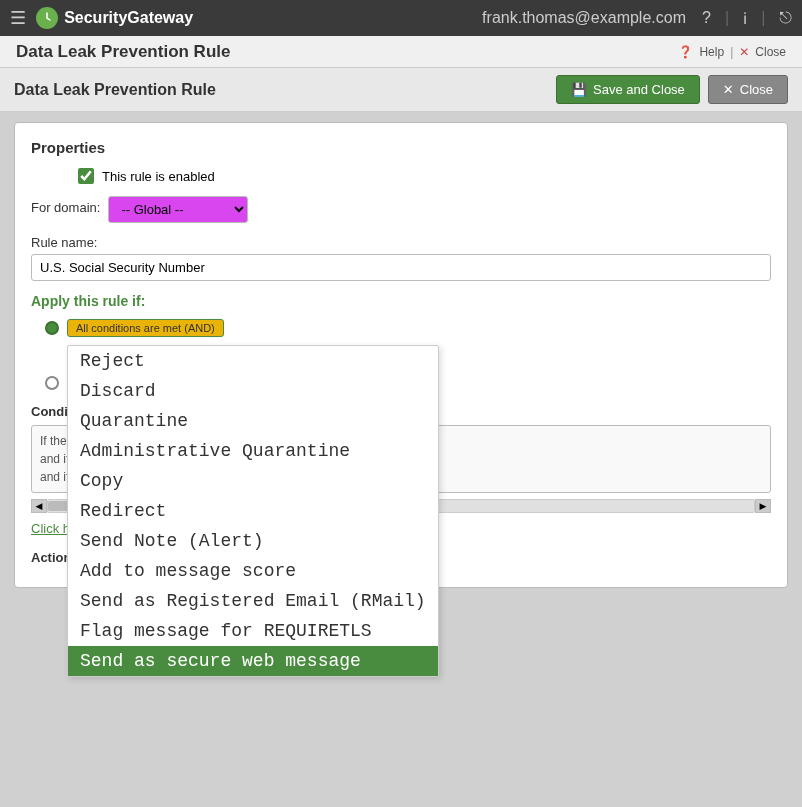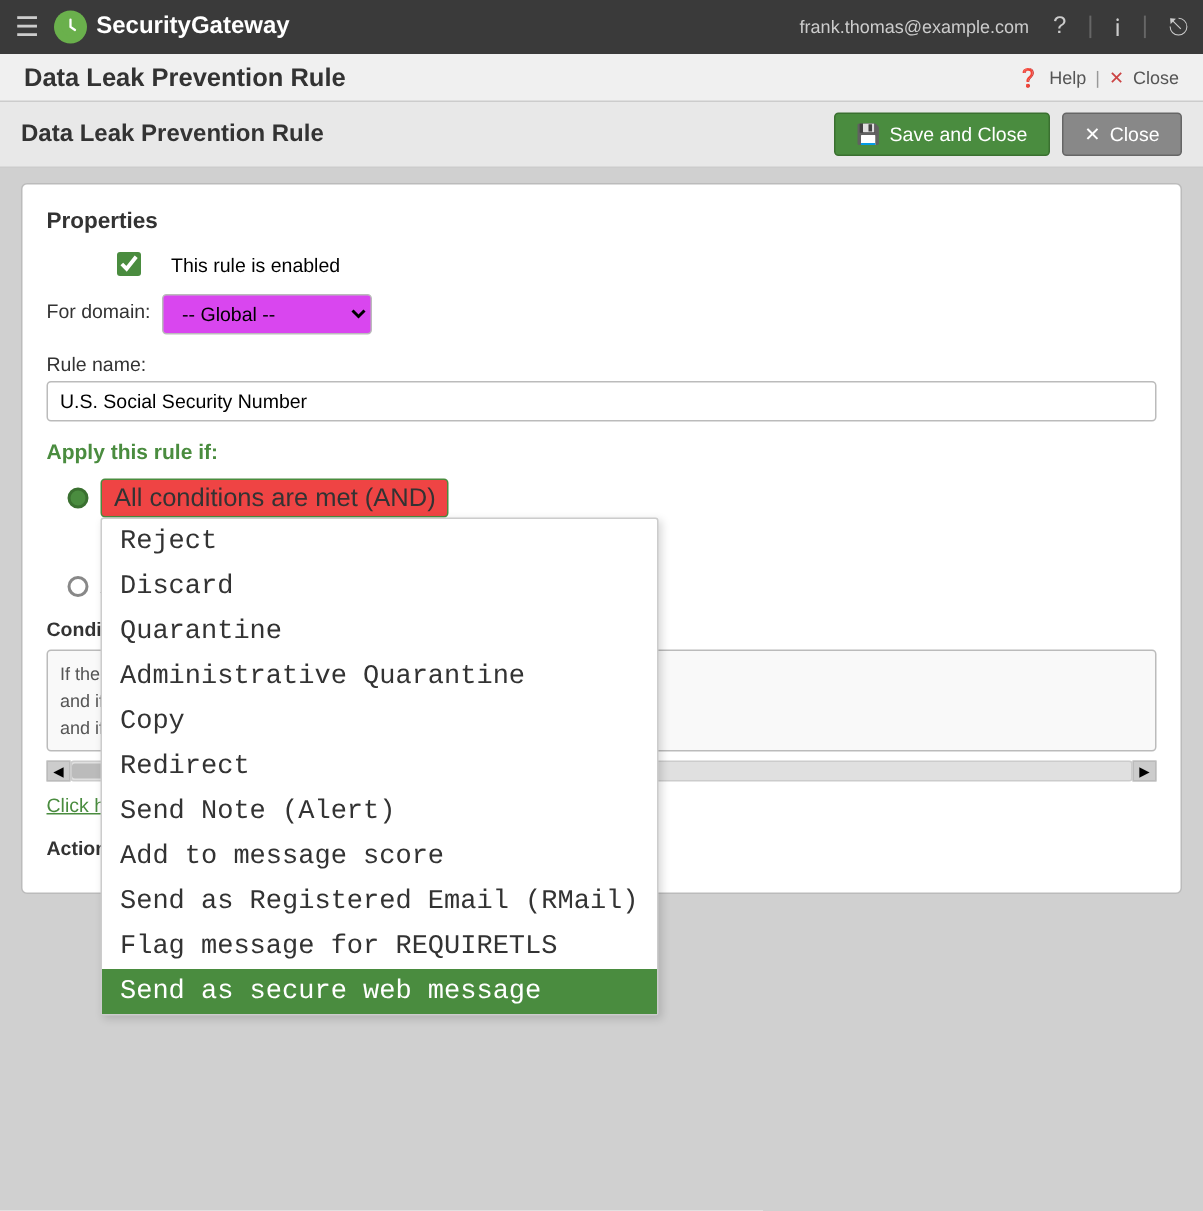--- a/index.html
+++ b/index.html
@@ -44,21 +44,21 @@
       color: #fff;
     }
     .titlebar-logo-text {
       color: #fff;
       font-size: 16px;
       font-weight: bold;
     }
     .titlebar-spacer { flex: 1; }
     .titlebar-user {
       color: #ccc;
-      font-size: 12px;
+      font-size: 16px;
       margin-right: 16px;
     }
     .titlebar-actions {
       display: flex;
       gap: 14px;
       align-items: center;
     }
     .titlebar-action-btn {
       color: #ccc;
       font-size: 16px;
@@ -183,21 +183,21 @@
       gap: 8px;
     }
     .form-row label {
       font-size: 13px;
       color: #333;
     }
 
     .checkbox-row {
       display: flex;
       align-items: center;
-      gap: 20px;
+      gap: 8px;
       margin-bottom: 12px;
       padding-left: 47px;
     }
     .checkbox-row input[type="checkbox"] {
       width: 16px;
       height: 16px;
       accent-color: #4a8c3f;
     }
 
     .form-label {
@@ -448,21 +448,21 @@
     </div>
 
     <div class="apply-rule-title">Apply this rule if:</div>
 
     <div class="radio-group">
 
       <div class="radio-option">
         <div class="radio-dot-green"></div>
         <div class="condition-dropdown-container">
           <div style="display:flex;align-items:center;gap:6px;">
-            <div style="border:1px solid #4a8c3f;background:#ef4444;padding:2px 8px;border-radius:3px;font-size:17px;color:#333;cursor:pointer;">
+            <div style="border:1px solid #4a8c3f;background:#eab308;padding:2px 8px;border-radius:3px;font-size:11px;color:#333;cursor:pointer;">
               <span>All conditions are met (AND)</span>
             </div>
           </div>
 
           <div style="position:absolute;top:26px;left:0;background:#fff;border:1px solid #ccc;border-radius:2px;min-width:244px;z-index:100;box-shadow:2px 2px 6px rgba(0,0,0,0.15);">
             <div class="dropdown-item">Reject</div>
             <div class="dropdown-item">Discard</div>
             <div class="dropdown-item">Quarantine</div>
             <div class="dropdown-item">Administrative Quarantine</div>
             <div class="dropdown-item">Copy</div>

